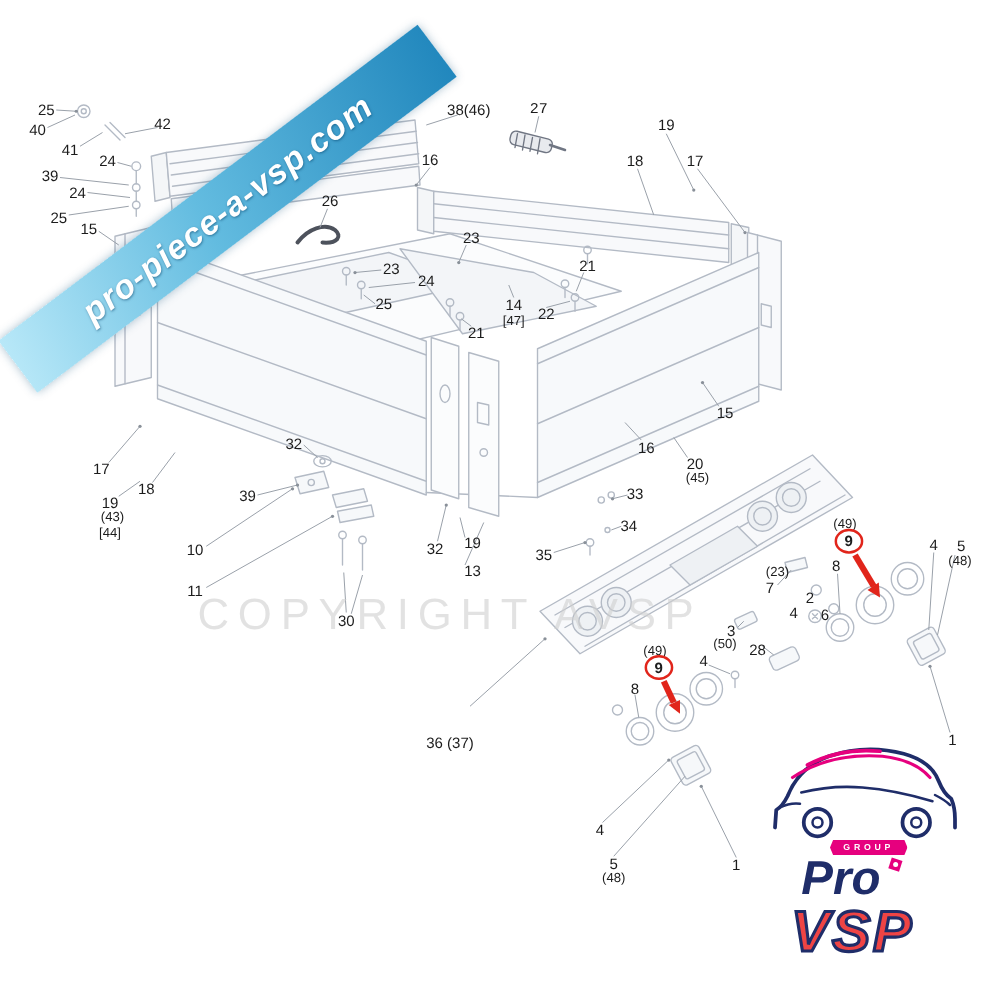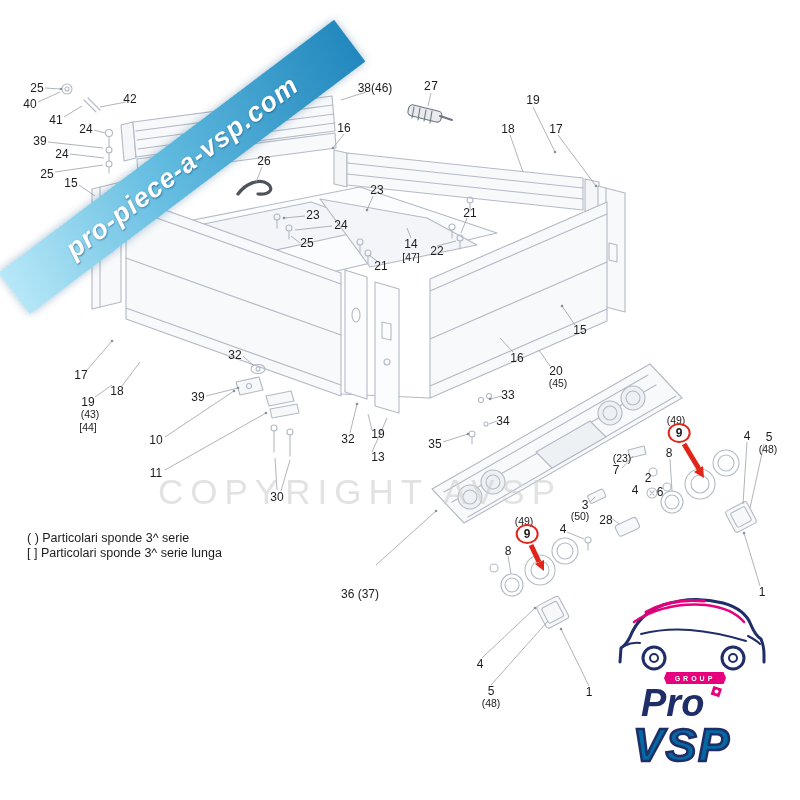--- a/index.html
+++ b/index.html
@@ -53,21 +53,21 @@
     letter-spacing:3px; display:flex; align-items:center; justify-content:center;
     clip-path:polygon(4% 0,96% 0,100% 50%,96% 100%,4% 100%,0 50%);
   }
   .logo-pro {
     position:absolute; left:641px; top:684px; z-index:4;
     font-style:italic; font-weight:900; font-size:38px; color:#1f2d69;
     letter-spacing:0px; line-height:1;
   }
   .logo-vsp {
     position:absolute; left:633px; top:722px; z-index:4;
-    font-style:italic; font-weight:900; font-size:46px; color:#0369a1;
+    font-style:italic; font-weight:900; font-size:46px; color:#ef4444;
     -webkit-text-stroke:2.5px #1f2d69; letter-spacing:2px; line-height:1;
   }
 </style>
 </head>
 <body>
 
 <div class="stage">
 
   <div class="copyright">COPYRIGHT AVSP</div>
 
@@ -362,22 +362,18 @@
       <span class="part-label red" style="left: 527px; top: 534px;">9</span>
       <span class="part-label" style="left: 508px; top: 551px;">8</span>
       <span class="part-label" style="left: 360px; top: 594px;">36 (37)</span>
       <span class="part-label" style="left: 762px; top: 592px;">1</span>
       <span class="part-label" style="left: 480px; top: 664px;">4</span>
       <span class="part-label" style="left: 491px; top: 691px;">5</span>
       <span class="part-label small" style="left: 491px; top: 703px;">(48)</span>
       <span class="part-label" style="left: 589px; top: 692px;">1</span>
     </div>
 
-  <div class="legend">
-    <div>( ) Particolari sponde 3^ serie</div>
-    <div>[ ] Particolari sponde 3^ serie lunga</div>
-  </div>
 
   <div class="logo-ribbon">GROUP</div>
   <div class="logo-pro">Pro</div>
   <div class="logo-vsp">VSP</div>
 
 </div>
 
 </body></html>

